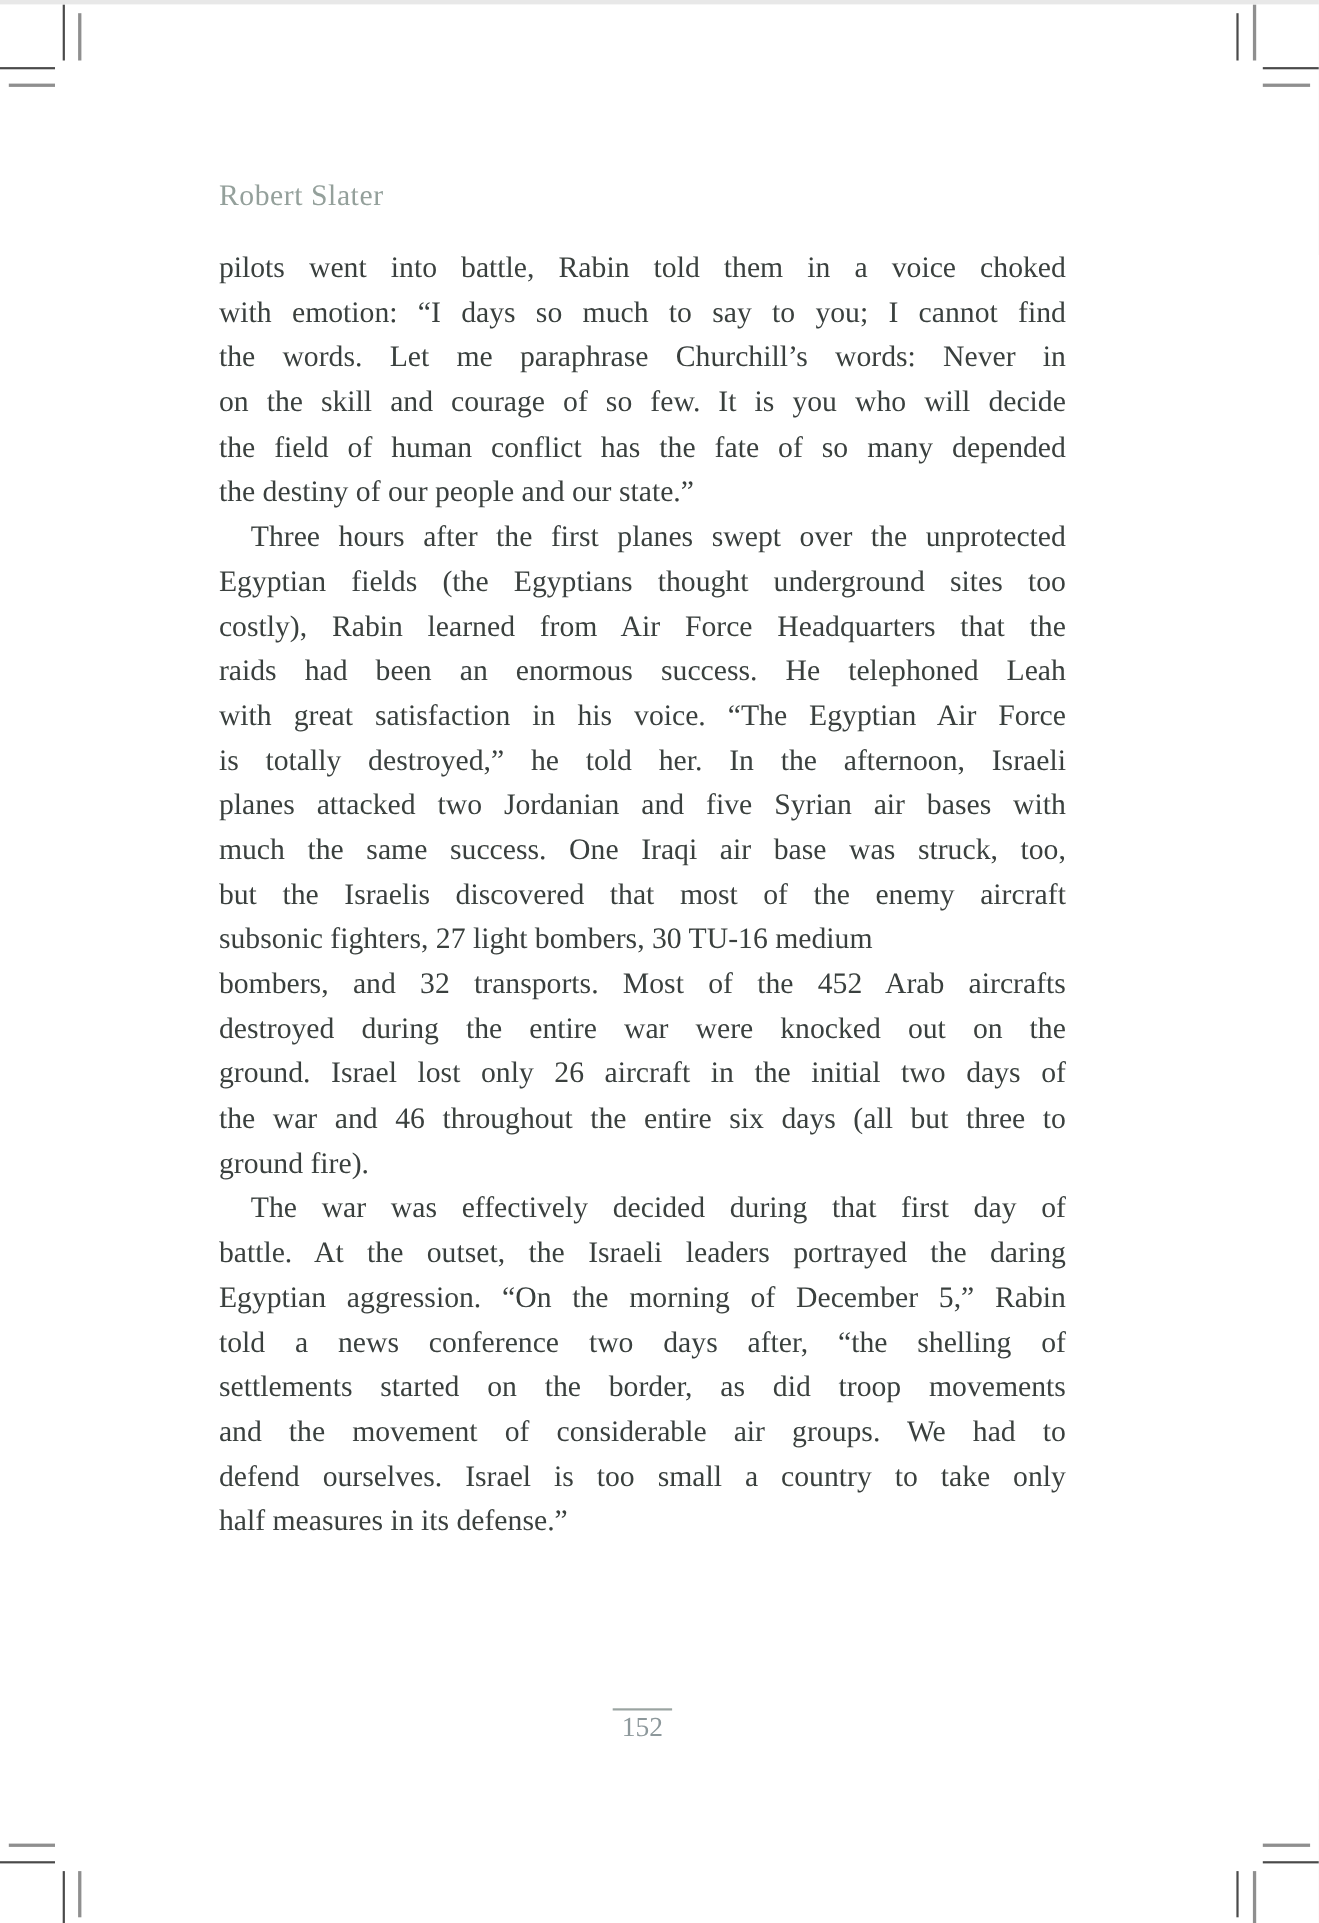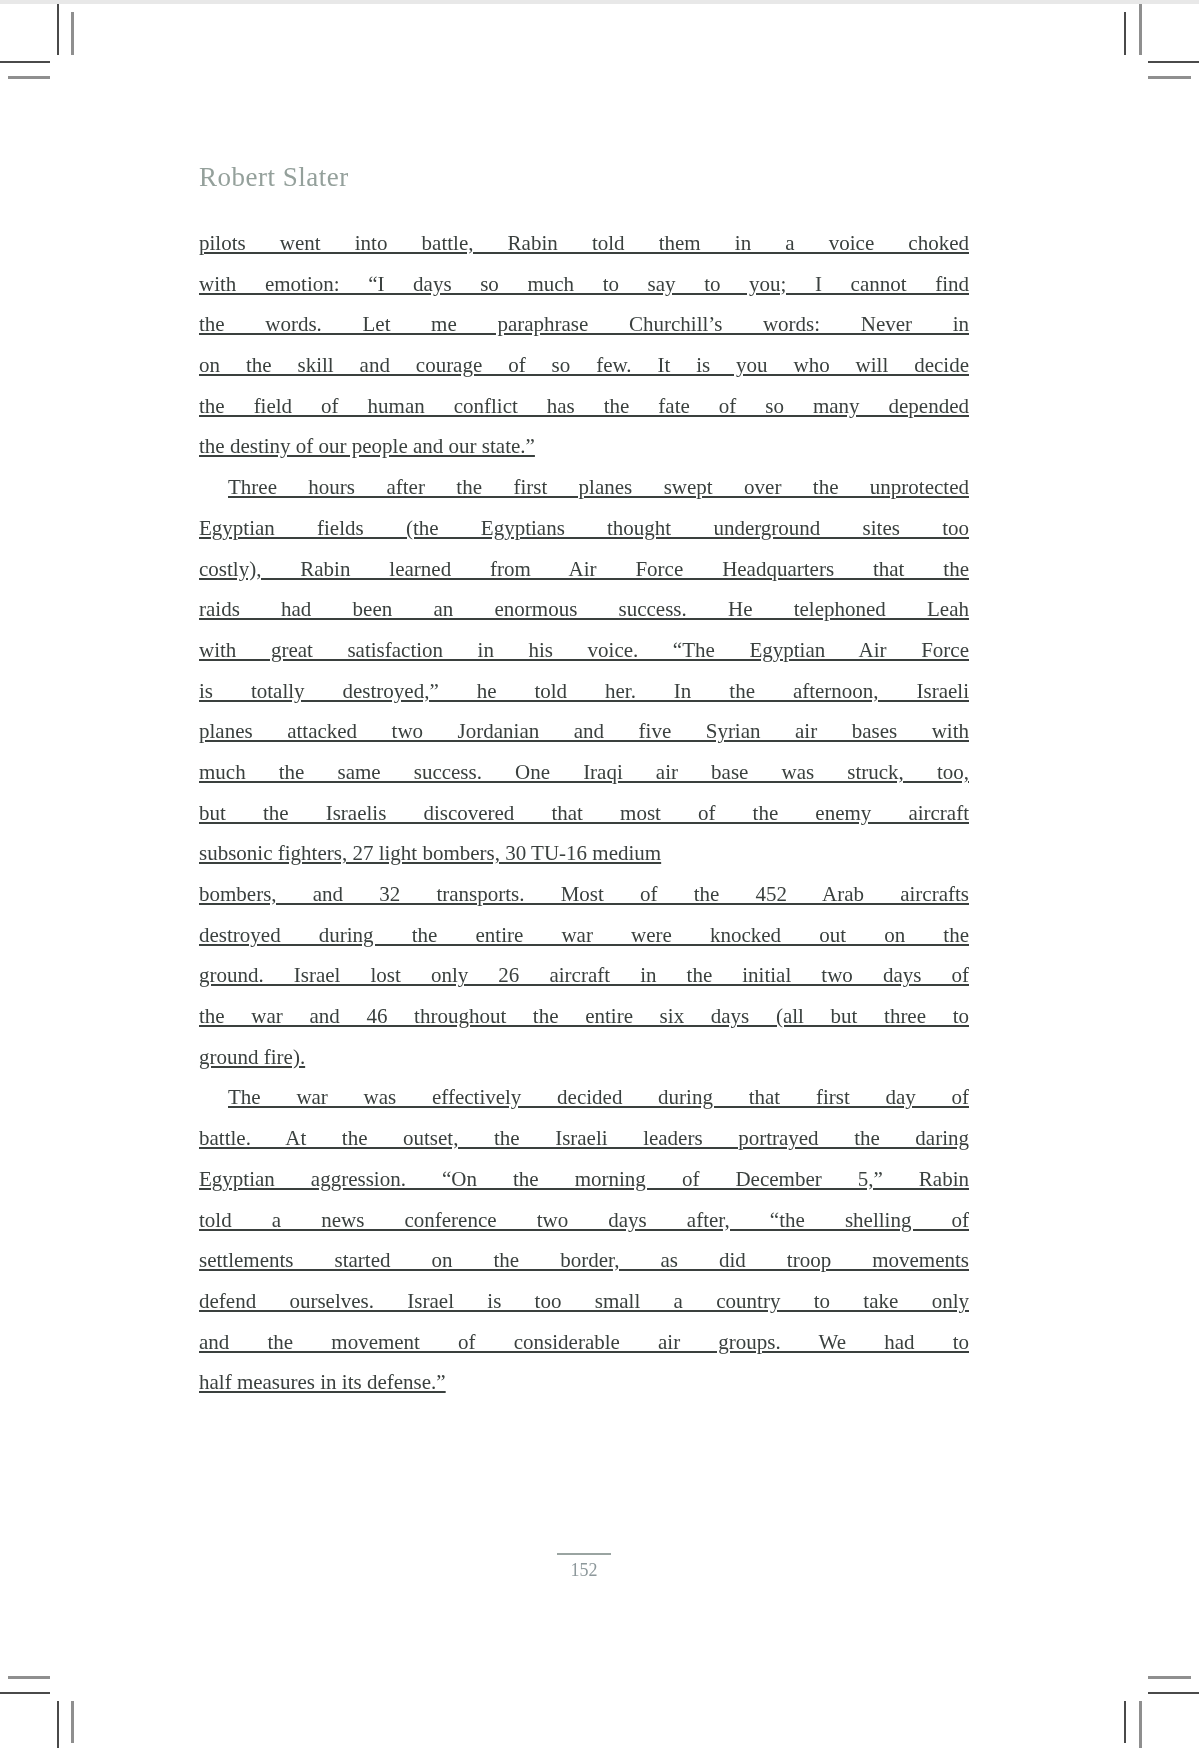--- a/index.html
+++ b/index.html
@@ -27,23 +27,22 @@
     line-height:31px;
     letter-spacing:0.5px;
     color:var(--header-color);
   }
 
   
   .body-text {
     position:absolute;
     left:199px; top:219px;
     width:770px;
-    font-size:21px;
+    font-size:27px;
     color:var(--text-color);
-    text-decoration:underline;
   }
   .body-text .line {
     height:40.7px;
     line-height:40.7px;
     text-align:justify;
     text-align-last:justify;
     white-space:normal;
   }
   .body-text .line.line-end { text-align-last:left; }
   .body-text .line.line-indent { text-indent:29px; }
@@ -54,21 +53,21 @@
     left:199px; top:1549px;
     width:770px;
     text-align:center;
   }
   .folio .folio-rule {
     width:54px; height:2px;
     margin:0 auto 3px auto;
     background:var(--rule-color);
   }
   .folio .folio-number {
-    font-size:18px;
+    font-size:25px;
     line-height:25px;
     color:var(--folio-color);
   }
 </style>
 </head>
 <body>
 
 <div class="page" style="--text-color: #3a403e; --header-color: #94a09b; --folio-color: #8d989b; --rule-color: #9aa4a1; --mark-dark: #4a4a4a; --mark-light: #8f8f8f;">
 
   <div class="mark" style="left:57px;  top:0;      width:2px;  height:51px;"></div>
@@ -113,22 +112,22 @@
       <div class="line">bombers, and 32 transports. Most of the 452 Arab aircrafts</div>
       <div class="line">destroyed during the entire war were knocked out on the</div>
       <div class="line">ground. Israel lost only 26 aircraft in the initial two days of</div>
       <div class="line">the war and 46 throughout the entire six days (all but three to</div>
       <div class="line line-end">ground fire).</div>
       <div class="line line-indent">The war was effectively decided during that first day of</div>
       <div class="line">battle. At the outset, the Israeli leaders portrayed the daring</div>
       <div class="line">Egyptian aggression. “On the morning of December 5,” Rabin</div>
       <div class="line">told a news conference two days after, “the shelling of</div>
       <div class="line">settlements started on the border, as did troop movements</div>
+      <div class="line">and the movement of considerable air groups. We had to</div>
       <div class="line">defend ourselves. Israel is too small a country to take only</div>
-      <div class="line">and the movement of considerable air groups. We had to</div>
       <div class="line line-end">half measures in its defense.”</div>
     </div>
 
   <div class="folio">
     <div class="folio-rule"></div>
     <div class="folio-number">152</div>
   </div>
 
 </div>
 

